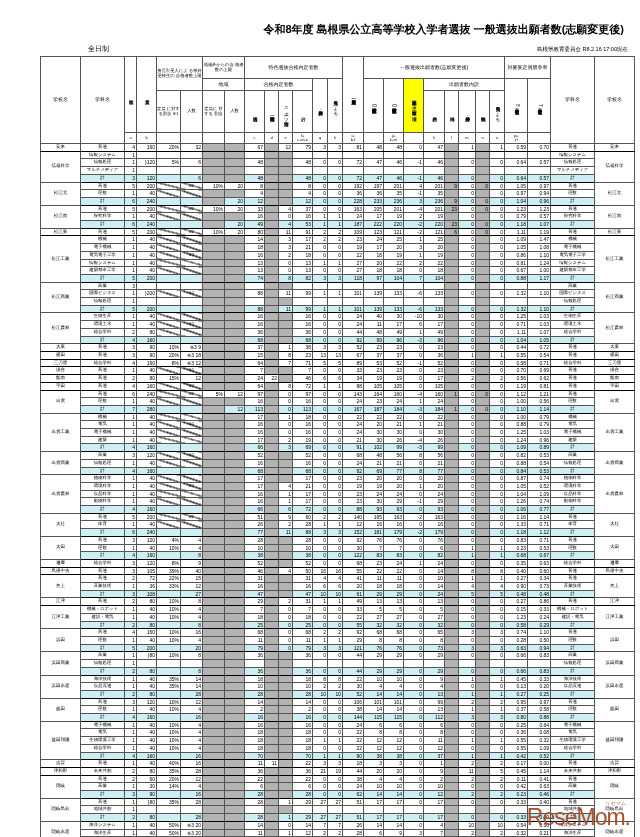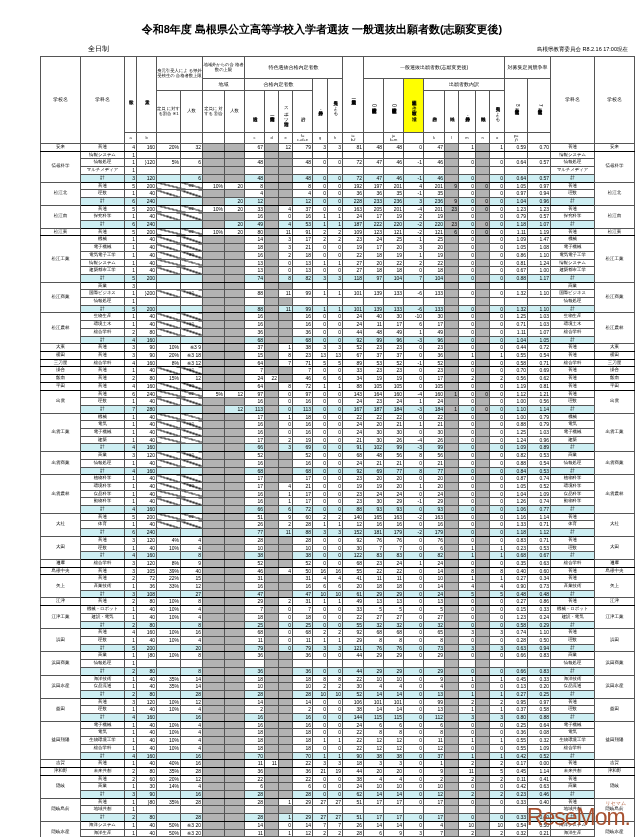--- a/index.html
+++ b/index.html
@@ -1,17 +1,17 @@
 <!DOCTYPE html>
 <html><head>
 <meta charset="utf-8">
 <style>
   html,body{margin:0;padding:0;background:#fff;width:640px;height:837px;font-family:"Liberation Sans","DejaVu Sans",sans-serif;}
   #canvas{position:relative;width:640px;height:837px;overflow:hidden;background:#fff;}
-  #title{position:absolute;top:22px;left:10px;width:624px;text-align:center;font-size:11px;font-weight:bold;color:#000;}
+  #title{position:absolute;top:22px;left:0;width:624px;text-align:right;font-size:11px;font-weight:bold;color:#000;}
   #subleft{position:absolute;top:44px;left:88px;font-size:7px;color:#000;}
   #subright{position:absolute;top:46px;right:12px;font-size:5.5px;color:#000;}
   table{border-collapse:collapse;table-layout:fixed;position:absolute;top:56px;left:40px;width:594px;}
   th,td{border:1px solid #555;padding:0;margin:0;overflow:hidden;font-weight:normal;color:#000;}
   thead th{font-size:5px;text-align:center;vertical-align:middle;background:#fff;line-height:1.15;}
   thead .small{font-size:4.3px;}
   .vert{writing-mode:vertical-rl;margin:0 auto;display:inline-block;font-size:4.6px;line-height:1.05;letter-spacing:0;}
   .yel{background:#ffff00 !important;}
   tbody td{font-size:5px;height:6.7px;line-height:6.7px;white-space:nowrap;}
   td.num{text-align:right;padding-right:1px;}

